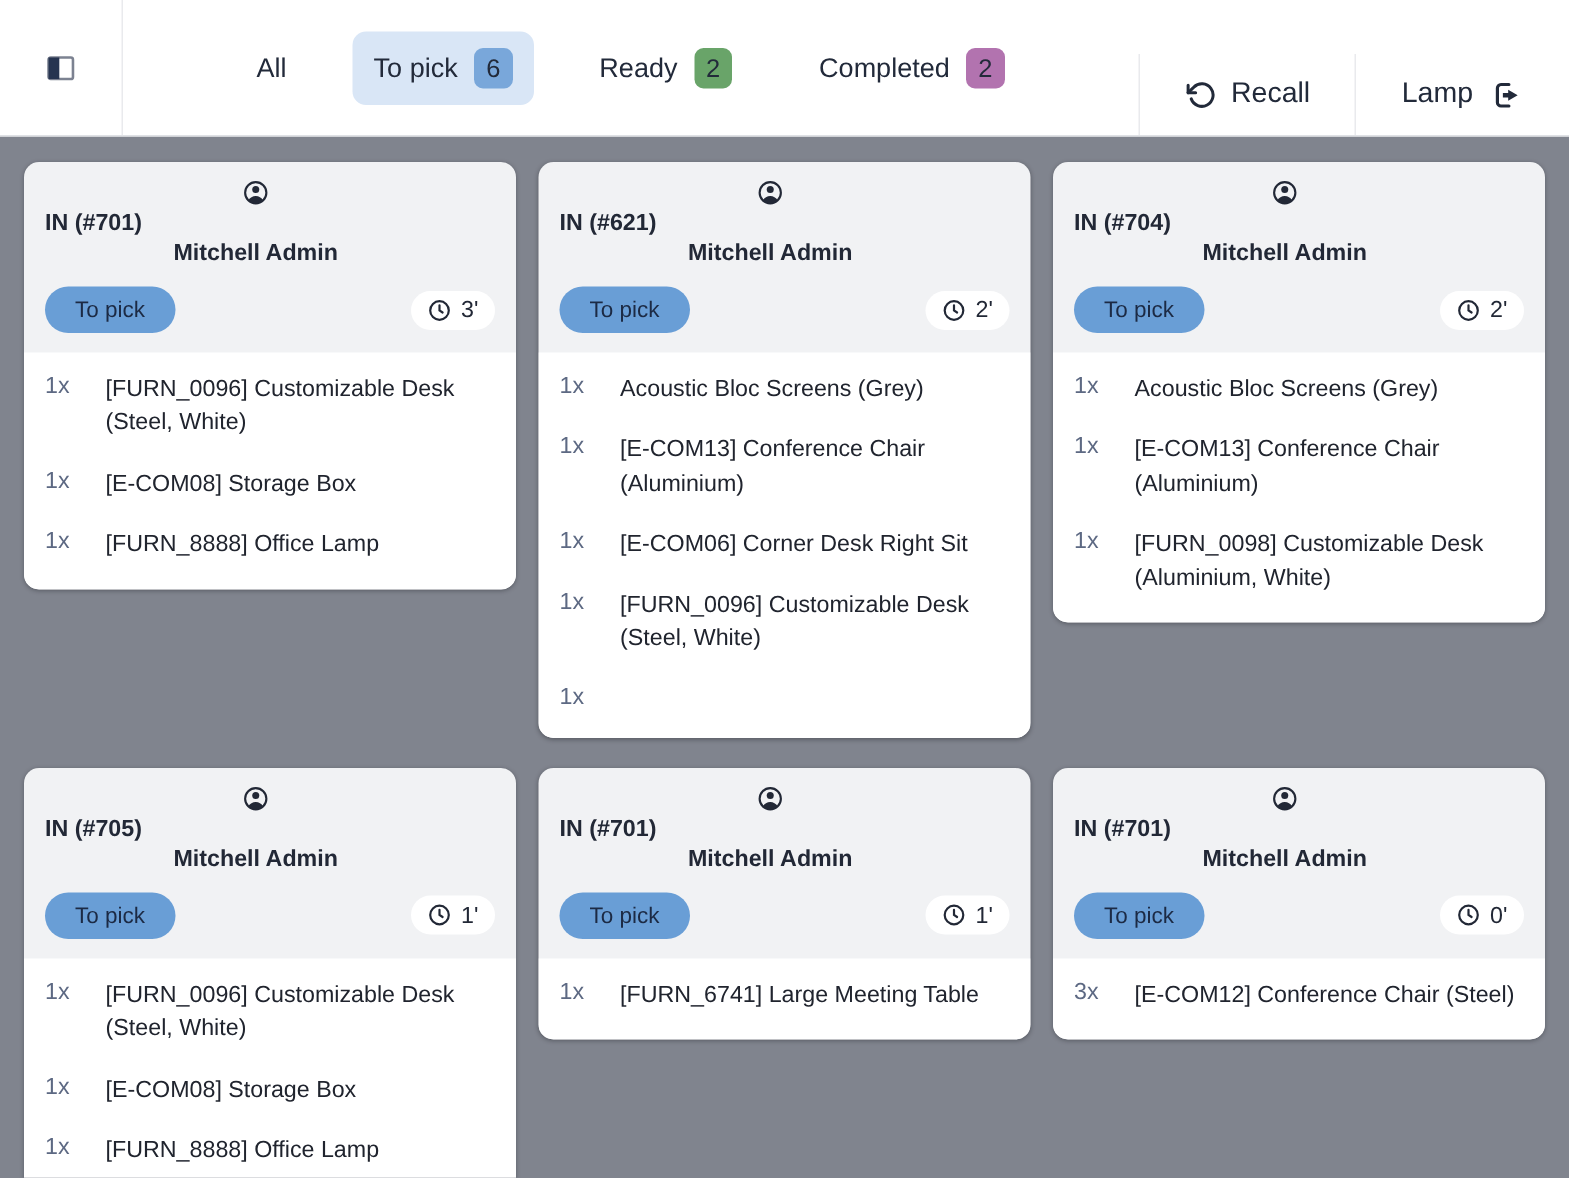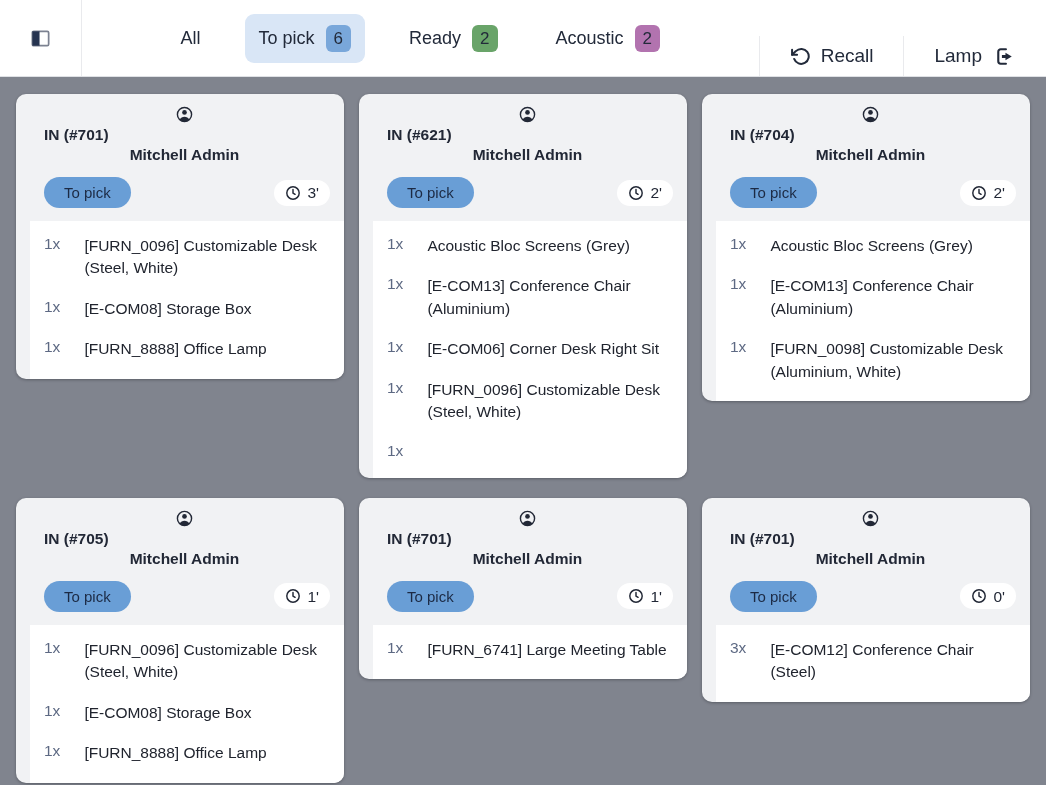--- a/index.html
+++ b/index.html
@@ -6,21 +6,21 @@
   html, body { margin: 0; padding: 0; }
   body {
     width: 1046px; height: 785px; overflow: hidden;
     font-family: "Liberation Sans", sans-serif;
     background: var(--board-bg, #80848e);
     color: var(--text-dark, #222a3a);
   }
 
   
   .topbar {
-    height: 77px; background: #fff;
+    height: 91px; background: #fff;
     border-bottom: 1px solid #dfe1e5;
     display: flex; align-items: stretch;
   }
   .toggle-wrap {
     width: 82px; display: flex; align-items: center; justify-content: center;
     border-right: 1px solid #e9eaed; background: none; border-top: none;
     border-bottom: none; border-left: none; cursor: pointer; padding: 0;
   }
   .filters {
     flex: 1; display: flex; align-items: center; justify-content: center;
@@ -48,21 +48,21 @@
   }
   .action svg { flex: 0 0 auto; }
 
   
   .board {
     display: grid; grid-template-columns: repeat(3, 1fr);
     gap: 20px 15px; padding: 17px 16px; align-items: start;
   }
   .card {
     background: #f1f2f4; border-radius: 10px; overflow: hidden;
-    box-shadow: 0 1px 3px rgba(20,22,30,.35); cursor: pointer; padding-left: 14px;
+    box-shadow: 0 1px 3px rgba(20,22,30,.35); cursor: pointer;
   }
   .card-head { padding: 12px 14px 13px; }
   .title-row {
     display: flex; align-items: center; gap: 21px;
     font-size: 15.5px; font-weight: 700; color: #222836;
   }
   .owner { display: flex; align-items: center; gap: 23px; flex-direction: column; }
   .status-row {
     margin-top: 13px; display: flex; align-items: center;
     justify-content: space-between;
@@ -101,21 +101,21 @@
     </button>
     <button class="tab active">
       <span>To pick</span>
       <span class="count blue">6</span>
     </button>
     <button class="tab">
       <span>Ready</span>
       <span class="count green">2</span>
     </button>
     <button class="tab">
-      <span>Acoustic</span>
+      <span>Completed</span>
       <span class="count purple">2</span>
     </button>
   </div>
 
   <button class="action">
     <span class="icon">
       <svg width="20" height="20" viewBox="0 0 24 24" fill="none" stroke="#222a3a" stroke-width="2.4" stroke-linecap="round" stroke-linejoin="round">
         <polyline points="2.5 4.5 2.5 10.5 8.5 10.5"></polyline>
         <path d="M5 15.5a9 9 0 1 0 2.1-9.4L2.5 10.5"></path>
       </svg>

